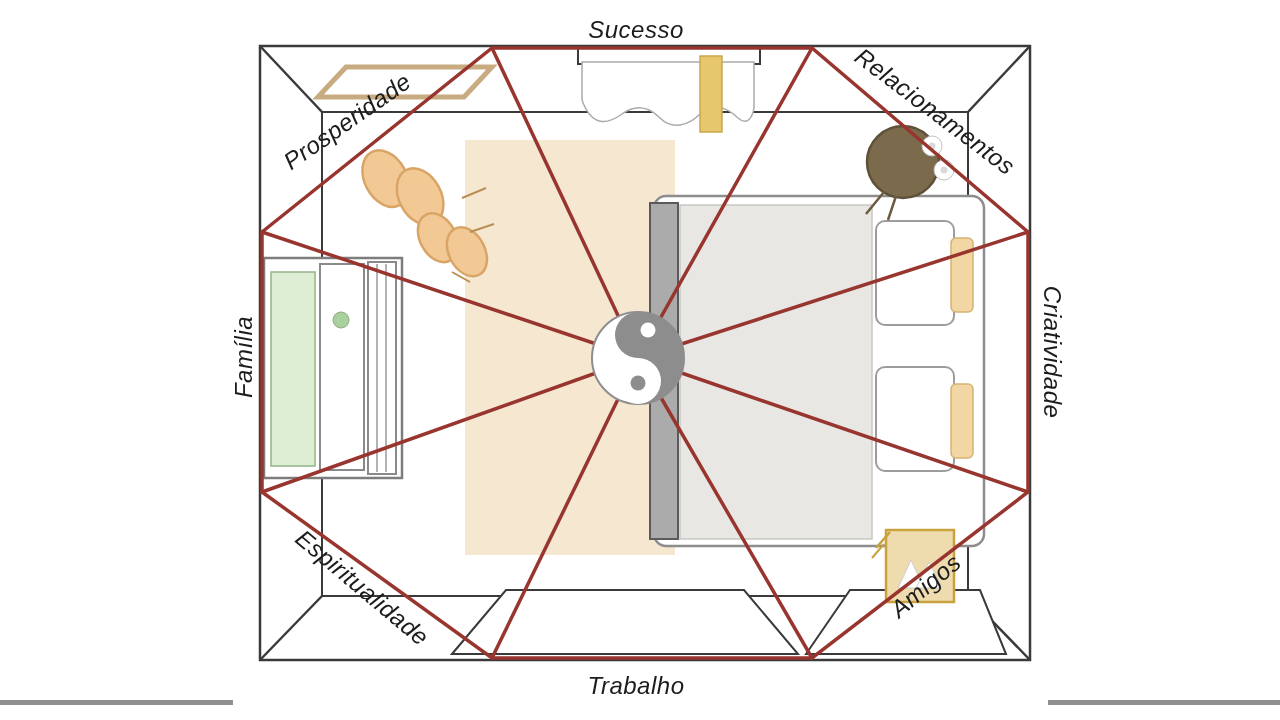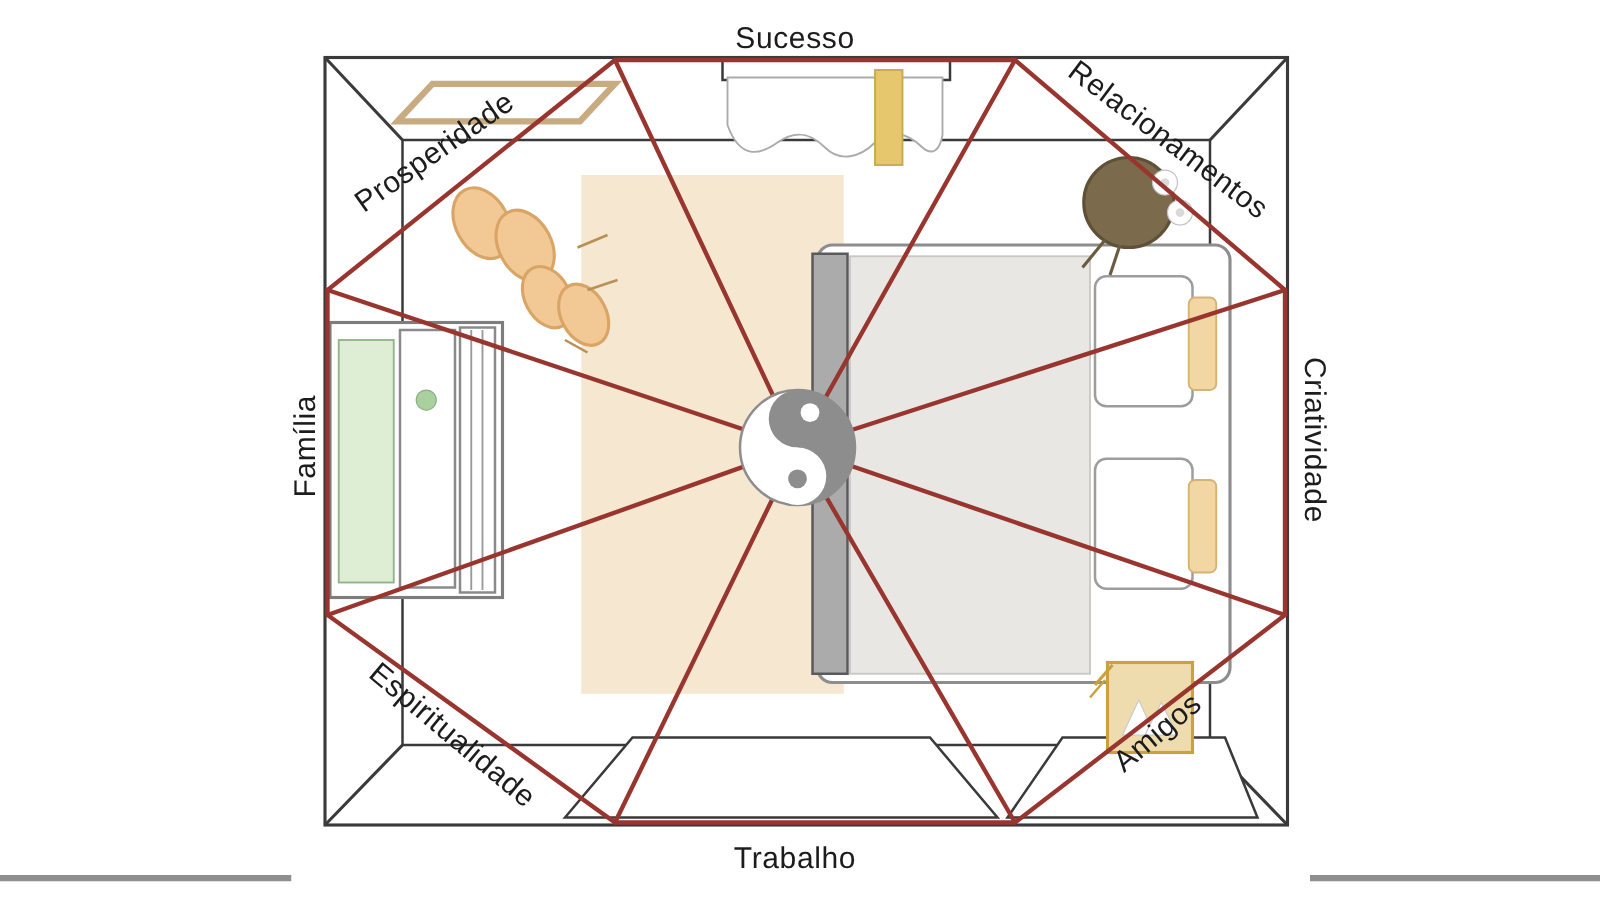--- a/index.html
+++ b/index.html
@@ -8,20 +8,21 @@
     background: #ffffff;
     width: 1280px;
     height: 720px;
     overflow: hidden;
   }
   .canvas {
     position: relative;
     width: 1280px;
     height: 720px;
     background: #ffffff;
+    font-style: italic;
   }
   svg text {
     font-family: "Liberation Sans", "DejaVu Sans", sans-serif;
     font-weight: 500;
     letter-spacing: 0.5px;
   }
 </style>
 </head>
 <body>
 

